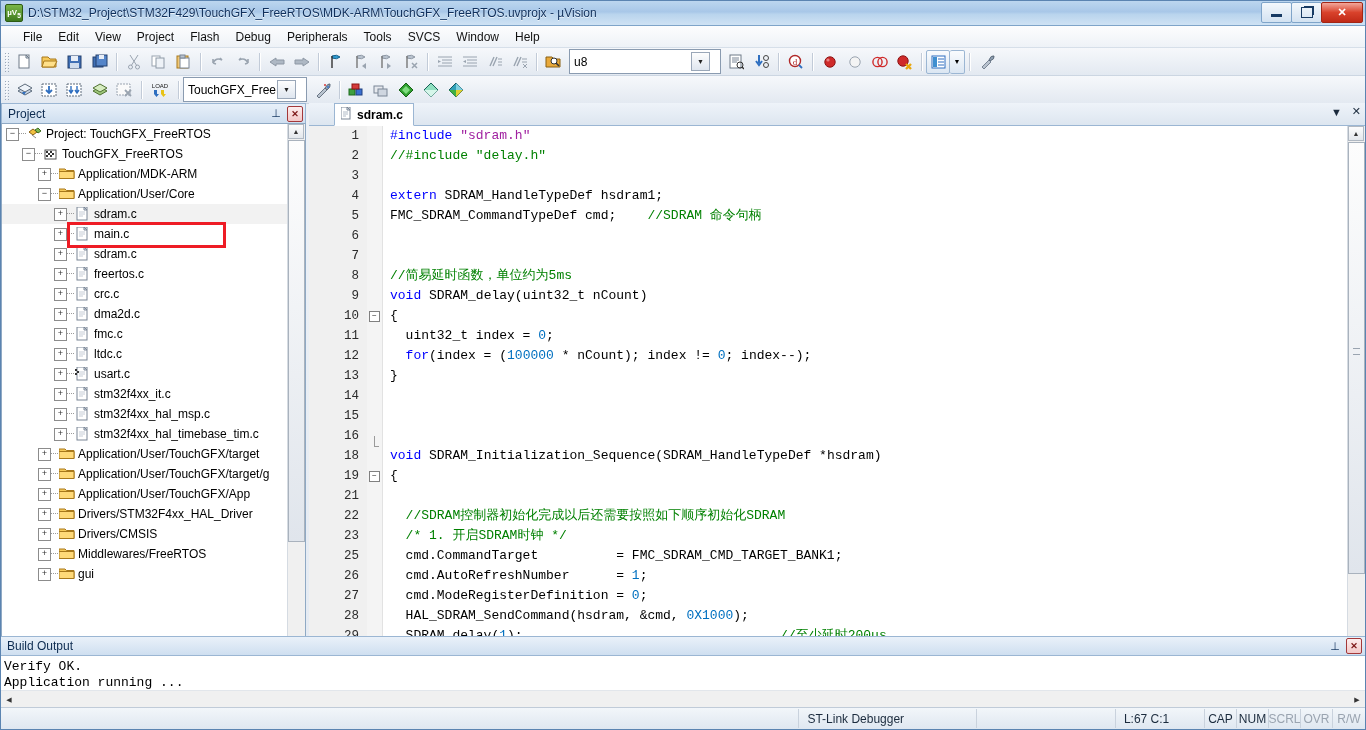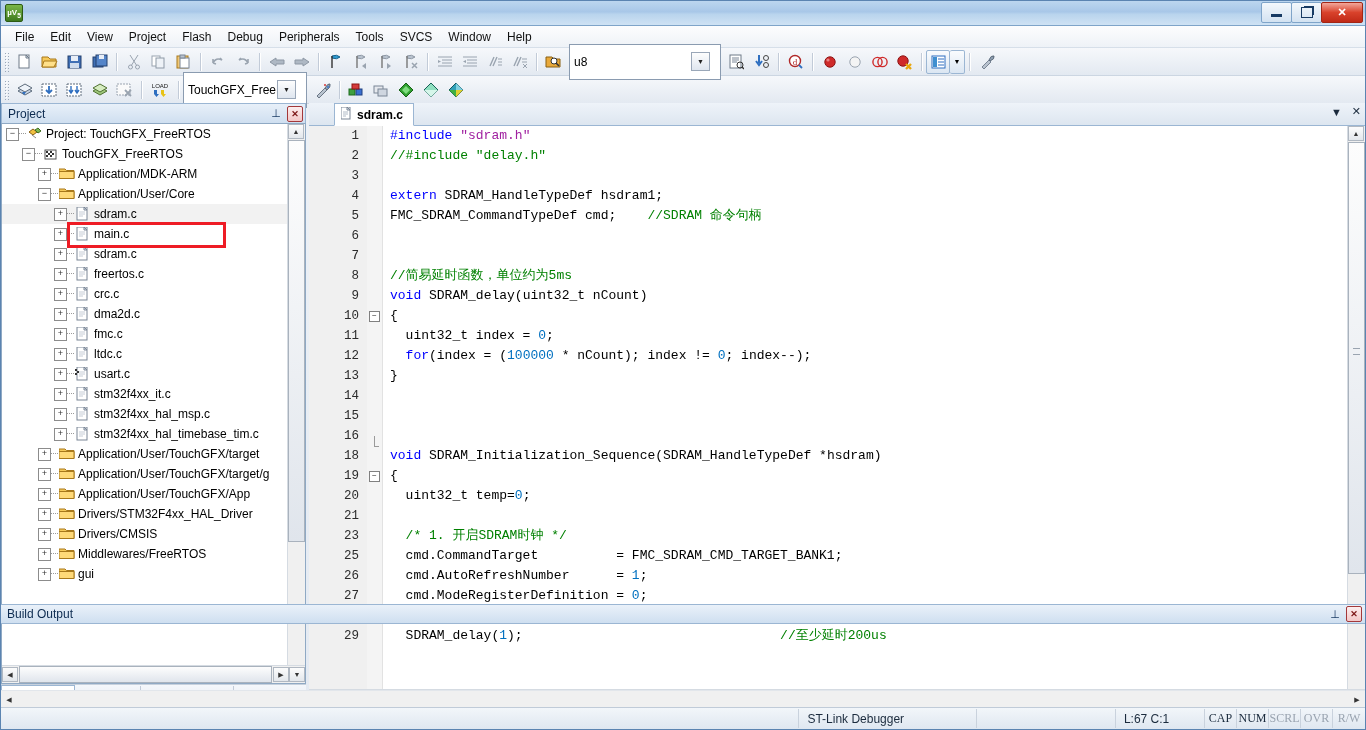--- a/index.html
+++ b/index.html
@@ -28,37 +28,37 @@
     background:linear-gradient(#f4f8fc,#d3e2f1);
     display:flex;align-items:center;justify-content:center;
     font-size:11px;color:#173a63;margin-left:-1px;border-radius:2px;}
   .winbtn.close{background:linear-gradient(#f2a79a,#d9422b 50%,#c02a17);
     border-color:#a32615;color:#fff;font-weight:bold;width:40px;}
   .winbtn .mini{display:block;width:11px;height:3px;background:#173a63;margin-top:5px;}
   .winbtn .maxi{display:block;width:10px;height:9px;border:1px solid #173a63;
     box-shadow:2px -2px 0 -1px #173a63, 0 0 0 0 #fff;}
 
   
-  .menubar{height:21px;display:flex;align-items:center;padding-left:6px;
+  .menubar{height:21px;display:flex;align-items:center;padding-left:14px;
     background:linear-gradient(#fdfdfe,#eef2f7);
     border-bottom:1px solid #d6dfe9;}
   .menubar .mi{padding:2px 8px;font-size:12px;color:#111;}
 
   
   .toolbar{height:27px;display:flex;align-items:center;
     background:linear-gradient(#f6f8fb,#e3e9f1);
     border-bottom:1px solid #ccd6e2;padding-left:2px;}
   .grip{width:5px;height:20px;margin:0 3px 0 1px;
     background-image:radial-gradient(#fff 40%,transparent 41%),radial-gradient(#9aa7b8 40%,transparent 41%);
     background-size:3px 3px,3px 3px;background-position:1px 1px,0 0;}
   .tsep{width:1px;height:18px;background:#c2cbd8;margin:0 4px;box-shadow:1px 0 0 #fff;}
   .tbtn{width:23px;height:22px;display:flex;align-items:center;justify-content:center;
     position:relative;border:1px solid transparent;border-radius:2px;}
   .tbtn svg{display:block;}
-  .tcombo{height:36px;border:1px solid #8a9bb0;background:#fff;display:flex;align-items:center;
+  .tcombo{height:25px;border:1px solid #8a9bb0;background:#fff;display:flex;align-items:center;
      font-size:12px;padding:0 9px 0 4px;box-sizing:border-box;}
   .tcombo .val{flex:1;white-space:nowrap;overflow:hidden;color:#000;}
   .tcombo .arrow{width:17px;height:17px;margin:0 1px 0 0;
      background:linear-gradient(#fdfdfd,#dfe6ef);border:1px solid #9aa7b8;
      display:flex;align-items:center;justify-content:center;font-size:7px;color:#222;}
   .combo-u8{width:152px;}
   .combo-target{width:124px;}
 
   
   .workspace{position:absolute;left:0;right:0;top:102px;bottom:22px;}
@@ -140,48 +140,49 @@
   .cmt{color:#008000;}
   .num-lit{color:#0070c0;}
   .pp{color:#0000ff;}
 
   .ed-vscroll{position:absolute;right:0;top:0;width:17px;bottom:17px;background:#f0f0f0;
      border-left:1px solid #d5dbe2;}
   .ed-hscroll{position:absolute;left:0;right:0;bottom:0;height:17px;background:#f0f0f0;
      border-top:1px solid #d5dbe2;display:flex;align-items:center;}
 
   
-  .buildpane{position:absolute;left:0;right:0;bottom:0;height:104px;}
+  .buildpane{position:absolute;left:0;right:0;bottom:0;height:72px;}
   .bo-header{height:20px;display:flex;align-items:center;
      background:linear-gradient(#eaf1f9,#cfdff0);border-top:1px solid #9bb6d3;
      border-bottom:1px solid #9bb6d3;padding:0 3px 0 6px;box-sizing:border-box;}
   .bo-header .bo-title{flex:1;font-size:12px;color:#0d2b50;}
   .bo-body{position:absolute;left:0;right:0;top:20px;bottom:17px;background:#fff;
      border-bottom:1px solid #c7ced8;
      font-family:"Liberation Mono",monospace;font-size:13px;line-height:16px;
      padding:3px 0 0 3px;box-sizing:border-box;overflow:hidden;}
   .bo-hscroll{position:absolute;left:0;right:0;bottom:0;height:17px;background:#f0f0f0;
      display:flex;align-items:center;border-top:1px solid #e2e6eb;}
 
   
   .statusbar{position:absolute;left:0;right:0;bottom:0;height:21px;
      background:linear-gradient(#f2f6fa,#dfe7f0);border-top:1px solid #c0cbd8;
      display:flex;align-items:center;font-size:12px;color:#1b2b3d;}
   .st-cell{height:19px;display:flex;align-items:center;padding:0 8px;
      border-right:1px solid #c9d2dd;box-sizing:border-box;}
-  .st-flag{width:32px;text-align:center;justify-content:center;font-family:Liberation Serif, serif;}
+  .st-flag{width:32px;text-align:center;justify-content:center;}
   .dim{color:#9aa4b0;}
 </style>
 </head>
 <body>
 
 <div class="app">
 
   <div class="titlebar">
     <div class="tb-icon">µV<sub>5</sub></div>
+    <div class="tb-title">D:\STM32_Project\STM32F429\TouchGFX_FreeRTOS\MDK-ARM\TouchGFX_FreeRTOS.uvprojx - µVision</div>
     <div class="winbtns">
       <div class="winbtn">
           <span class="mini"></span>
         </div>
       <div class="winbtn">
           <span class="maxi"></span>
         </div>
       <div class="winbtn close">✕</div>
     </div>
   </div>
@@ -869,22 +870,22 @@
               <div class="cl"><span class="num">9</span><span class="fold"></span><span class="txt"><span class="kw">void</span><span> SDRAM_delay(uint32_t nCount)</span></span></div>
               <div class="cl"><span class="num">10</span><span class="fold"><span class="foldbox">−</span></span><span class="txt"><span>{</span></span></div>
               <div class="cl"><span class="num">11</span><span class="fold"><span class="foldline"></span></span><span class="txt"><span>  uint32_t index = </span><span class="num-lit">0</span><span>;</span></span></div>
               <div class="cl"><span class="num">12</span><span class="fold"><span class="foldline"></span></span><span class="txt"><span>  </span><span class="kw">for</span><span>(index = (</span><span class="num-lit">100000</span><span> * nCount); index != </span><span class="num-lit">0</span><span>; index--);</span></span></div>
               <div class="cl"><span class="num">13</span><span class="fold"><span class="foldline"></span></span><span class="txt"><span>}</span></span></div>
               <div class="cl"><span class="num">14</span><span class="fold"><span class="foldline"></span></span><span class="txt"></span></div>
               <div class="cl"><span class="num">15</span><span class="fold"><span class="foldline"></span></span><span class="txt"></span></div>
               <div class="cl"><span class="num">16</span><span class="fold"><span class="foldend"></span></span><span class="txt"></span></div>
               <div class="cl"><span class="num">18</span><span class="fold"></span><span class="txt"><span class="kw">void</span><span> SDRAM_Initialization_Sequence(SDRAM_HandleTypeDef *hsdram)</span></span></div>
               <div class="cl"><span class="num">19</span><span class="fold"><span class="foldbox">−</span></span><span class="txt"><span>{</span></span></div>
-              <div class="cl"><span class="num">20</span><span class="fold"><span class="foldline"></span></span><span class="txt"><span>  uint32_t temp=</span><span class="num-lit">0</span><span>;</span></span></div>
               <div class="cl"><span class="num">21</span><span class="fold"><span class="foldline"></span></span><span class="txt"></span></div>
+              <div class="cl"><span class="num">22</span><span class="fold"><span class="foldline"></span></span><span class="txt"><span class="cmt">  //SDRAM控制器初始化完成以后还需要按照如下顺序初始化SDRAM</span></span></div>
               <div class="cl"><span class="num">23</span><span class="fold"><span class="foldline"></span></span><span class="txt"><span class="cmt">  /* 1. 开启SDRAM时钟 */</span></span></div>
               <div class="cl"><span class="num">25</span><span class="fold"><span class="foldline"></span></span><span class="txt"><span>  cmd.CommandTarget          = FMC_SDRAM_CMD_TARGET_BANK1;</span></span></div>
               <div class="cl"><span class="num">26</span><span class="fold"><span class="foldline"></span></span><span class="txt"><span>  cmd.AutoRefreshNumber      = </span><span class="num-lit">1</span><span>;</span></span></div>
               <div class="cl"><span class="num">27</span><span class="fold"><span class="foldline"></span></span><span class="txt"><span>  cmd.ModeRegisterDefinition = </span><span class="num-lit">0</span><span>;</span></span></div>
               <div class="cl"><span class="num">28</span><span class="fold"><span class="foldline"></span></span><span class="txt"><span>  HAL_SDRAM_SendCommand(hsdram, &amp;cmd, </span><span class="num-lit">0X1000</span><span>);</span></span></div>
               <div class="cl"><span class="num">29</span><span class="fold"><span class="foldline"></span></span><span class="txt"><span>  SDRAM_delay(</span><span class="num-lit">1</span><span>);                                 </span><span class="cmt">//至少延时200us</span></span></div>
             </div>
         </div>
 
         <div class="ed-vscroll">
@@ -905,20 +906,25 @@
       </div>
     </div>
   </div>
 
   <div class="buildpane" style="bottom:21px;">
     <div class="bo-header">
       <div class="bo-title">Build Output</div>
       <div class="ph-btn">⊥</div>
       <div class="ph-btn closebox">✕</div>
     </div>
+    <div class="bo-body" id="bo-lines">
+        <div>Verify OK.</div>
+        <div>Application running ...</div>
+        <div>Flash Load finished at 15:05:16</div>
+      </div>
     <div class="bo-hscroll">
       <div class="sb-btn" style="border:none;background:none;">◀</div>
       <div style="flex:1;"></div>
       <div class="sb-btn" style="border:none;background:none;">▶</div>
     </div>
   </div>
 
   <div class="statusbar">
     <div class="st-cell" style="width:808px;border-right:1px solid #c9d2dd;"></div>
     <div class="st-cell" style="width:180px;">ST-Link Debugger</div>

